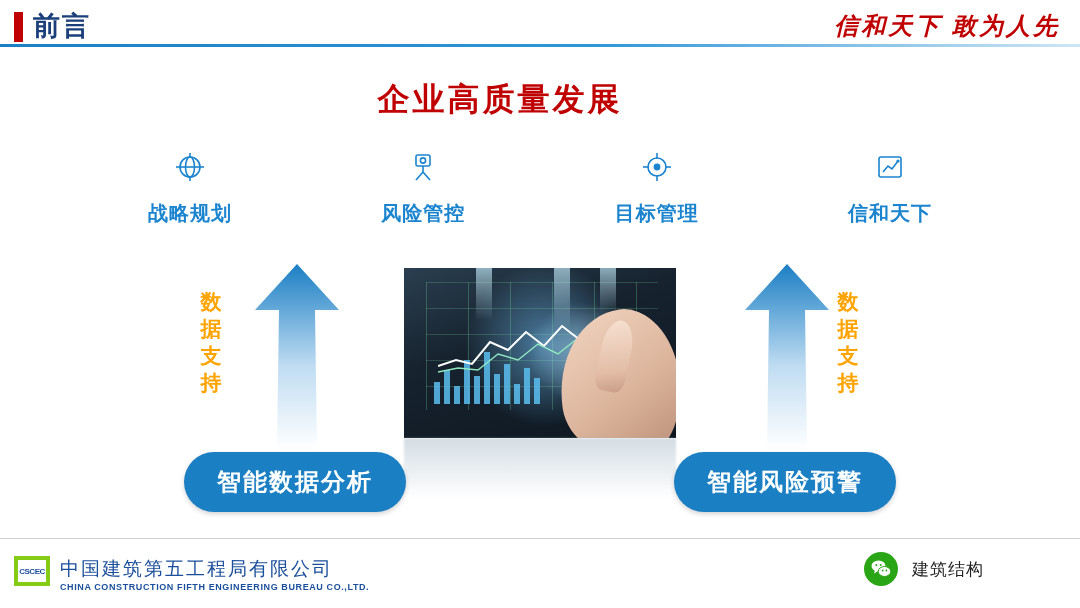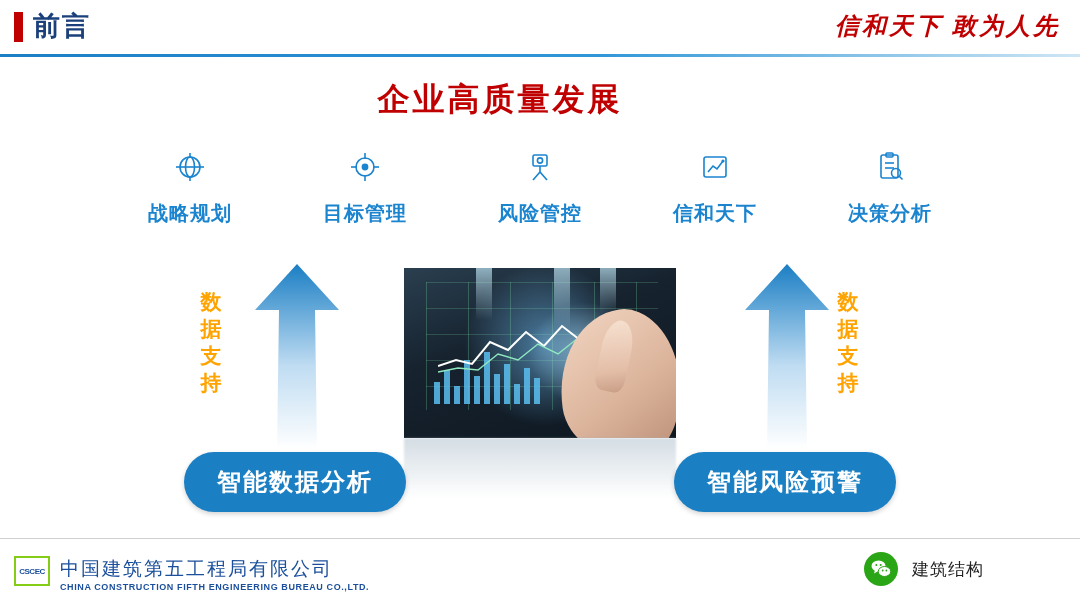--- a/index.html
+++ b/index.html
@@ -6,39 +6,39 @@
   body {
     width: 1080px; height: 608px;
     font-family: "Liberation Sans", sans-serif;
     background: #ffffff;
     position: relative;
     overflow: hidden;
   }
 
   
   .header {
-    position: absolute; top: 0; left: 0; width: 1080px; height: 57px;
+    position: absolute; top: 0; left: 0; width: 1080px; height: 47px;
     background: #ffffff;
   }
   .header-bar {
     position: absolute; left: 0; bottom: 0; width: 1080px; height: 3px;
     background: linear-gradient(to right, #1b7fc4 0%, #2f96d8 55%, #cfe6f4 100%);
   }
   .header-accent {
     position: absolute; left: 14px; top: 12px; width: 9px; height: 30px;
     background: #c00000;
   }
   .header-title {
     position: absolute; left: 33px; top: 8px;
     font-size: 27px; font-weight: bold; color: #1a3f7a;
     letter-spacing: 2px;
   }
   .header-slogan {
     position: absolute; right: 20px; top: 10px;
-    font-family: Liberation Serif, serif;
+    font-family: Liberation Sans, sans-serif;
     font-size: 24px; font-weight: bold; color: #c00000;
     font-style: italic; letter-spacing: 3px;
   }
 
   
   .main-title {
     position: absolute; top: 78px; left: 0; width: 1000px;
     text-align: center;
     font-size: 32px; font-weight: bold; color: #c00000;
     letter-spacing: 3px;
@@ -136,21 +136,21 @@
   .pill-left  { left: 184px; top: 452px; width: 222px; }
   .pill-right { left: 674px; top: 452px; width: 222px; }
 
   
   .footer-line {
     position: absolute; left: 0; top: 538px; width: 1080px; height: 1px;
     background: #cfcfcf;
   }
   .footer-logo {
     position: absolute; left: 14px; top: 556px; width: 36px; height: 30px;
-    border: 2px solid #84cc16; color: #1b4f9c;
+    border: 4px solid #84cc16; color: #1b4f9c;
     font-size: 8px; font-weight: bold;
     display: flex; align-items: center; justify-content: center;
     letter-spacing: -0.5px;
   }
   .footer-cn {
     position: absolute; left: 60px; top: 556px;
     font-size: 19px; font-weight: normal; color: #1b4f9c; letter-spacing: 2px;
   }
   .footer-en {
     position: absolute; left: 60px; top: 582px;
@@ -194,68 +194,55 @@
         <line x1="3" y1="17" x2="8" y2="17"></line>
         <line x1="26" y1="17" x2="31" y2="17"></line>
       </svg>
     </div>
     <div class="icon-label">战略规划</div>
   </div>
 
   <div class="icon-item">
     <div class="icon-glyph">
       <svg width="34" height="34" viewBox="0 0 34 34" fill="none" stroke="#1b84cf" stroke-width="1.6">
+        <rect x="10" y="5" width="14" height="11" rx="1.5"></rect>
+        <circle cx="17" cy="10.5" r="2.6"></circle>
+        <line x1="17" y1="16" x2="17" y2="22"></line>
+        <line x1="17" y1="22" x2="10" y2="30"></line>
+        <line x1="17" y1="22" x2="24" y2="30"></line>
+      </svg>
+    </div>
+    <div class="icon-label">风险管控</div>
+  </div>
+
+  <div class="icon-item">
+    <div class="icon-glyph">
+      <svg width="34" height="34" viewBox="0 0 34 34" fill="none" stroke="#1b84cf" stroke-width="1.6">
         <circle cx="17" cy="17" r="9"></circle>
         <circle cx="17" cy="17" r="3.4" fill="#1b84cf" stroke="none"></circle>
         <line x1="17" y1="3" x2="17" y2="9"></line>
         <line x1="17" y1="25" x2="17" y2="31"></line>
         <line x1="3" y1="17" x2="9" y2="17"></line>
         <line x1="25" y1="17" x2="31" y2="17"></line>
       </svg>
     </div>
     <div class="icon-label">目标管理</div>
   </div>
 
   <div class="icon-item">
     <div class="icon-glyph">
       <svg width="34" height="34" viewBox="0 0 34 34" fill="none" stroke="#1b84cf" stroke-width="1.6">
-        <rect x="10" y="5" width="14" height="11" rx="1.5"></rect>
-        <circle cx="17" cy="10.5" r="2.6"></circle>
-        <line x1="17" y1="16" x2="17" y2="22"></line>
-        <line x1="17" y1="22" x2="10" y2="30"></line>
-        <line x1="17" y1="22" x2="24" y2="30"></line>
-      </svg>
-    </div>
-    <div class="icon-label">风险管控</div>
-  </div>
-
-  <div class="icon-item">
-    <div class="icon-glyph">
-      <svg width="34" height="34" viewBox="0 0 34 34" fill="none" stroke="#1b84cf" stroke-width="1.6">
         <rect x="6" y="7" width="22" height="20" rx="2"></rect>
         <polyline points="10,22 15,16 19,19 25,11"></polyline>
         <circle cx="25" cy="11" r="1.6" fill="#1b84cf" stroke="none"></circle>
       </svg>
     </div>
     <div class="icon-label">信和天下</div>
   </div>
 
-  <div class="icon-item">
-    <div class="icon-glyph">
-      <svg width="34" height="34" viewBox="0 0 34 34" fill="none" stroke="#1b84cf" stroke-width="1.6">
-        <rect x="8" y="5" width="17" height="23" rx="2"></rect>
-        <rect x="13" y="3" width="7" height="4" rx="1"></rect>
-        <line x1="12" y1="13" x2="21" y2="13"></line>
-        <line x1="12" y1="18" x2="21" y2="18"></line>
-        <circle cx="23" cy="23" r="4.5"></circle>
-        <line x1="26.2" y1="26.2" x2="29.5" y2="29.5"></line>
-      </svg>
-    </div>
-    <div class="icon-label">决策分析</div>
-  </div>
 
 </div>
 
 <div class="center-image">
   <div class="ci-grid"></div>
   <div class="ci-glow"></div>
   <div class="ci-beam" style="left:72px; top:0; height:52px;"></div>
   <div class="ci-beam" style="left:150px; top:0; height:62px;"></div>
   <div class="ci-beam" style="left:196px; top:0; height:46px;"></div>
   <div class="ci-bars">

